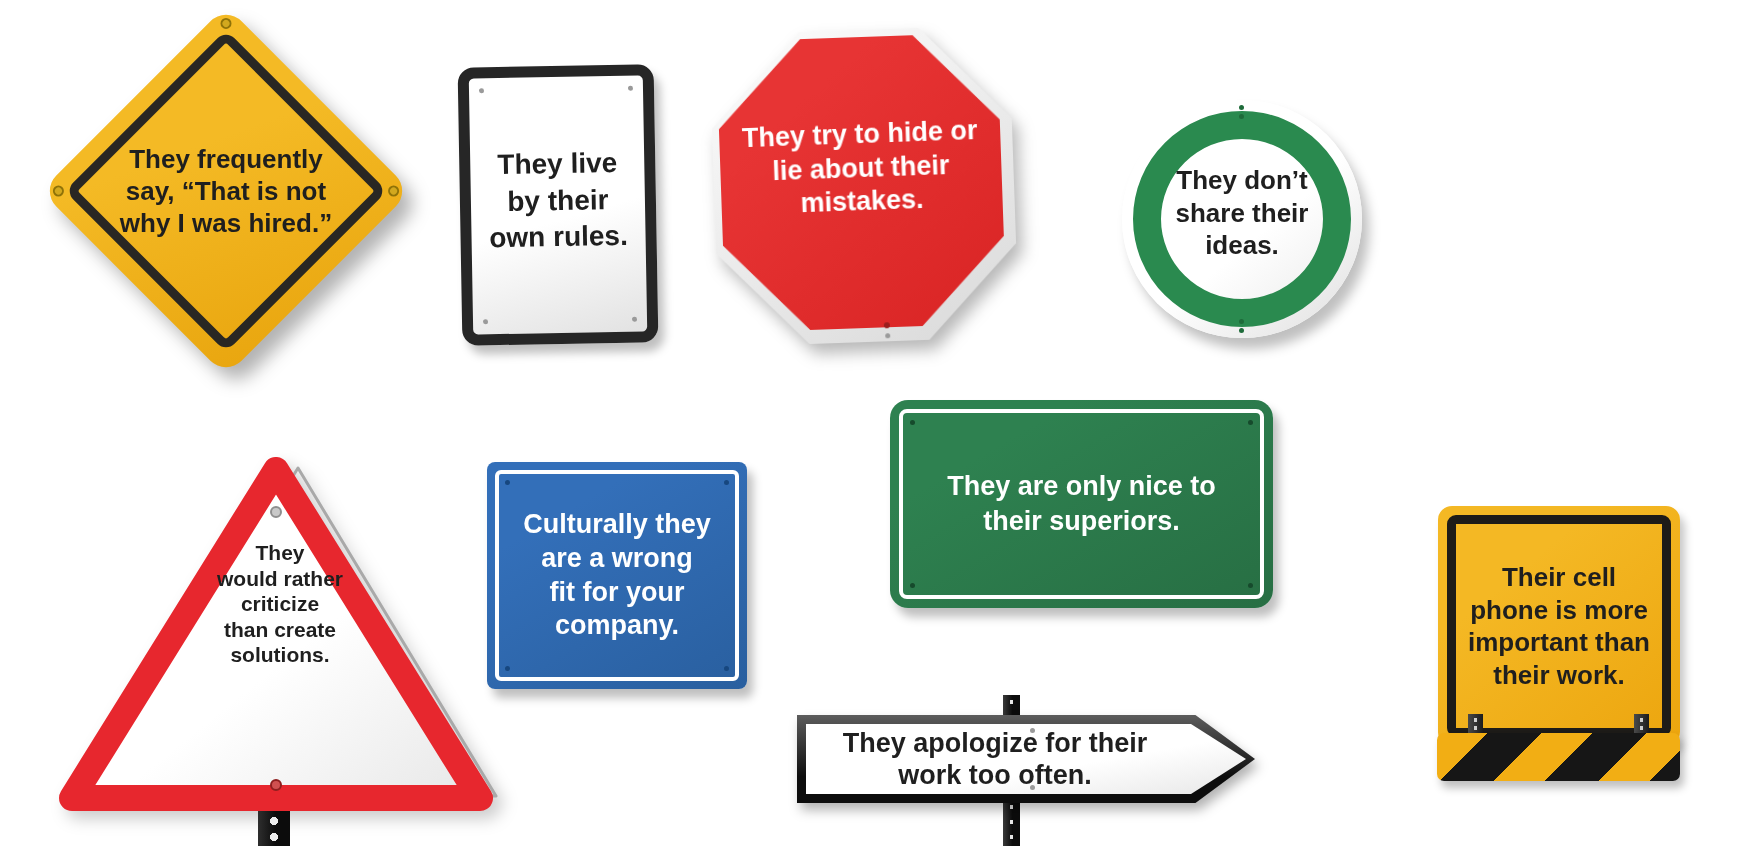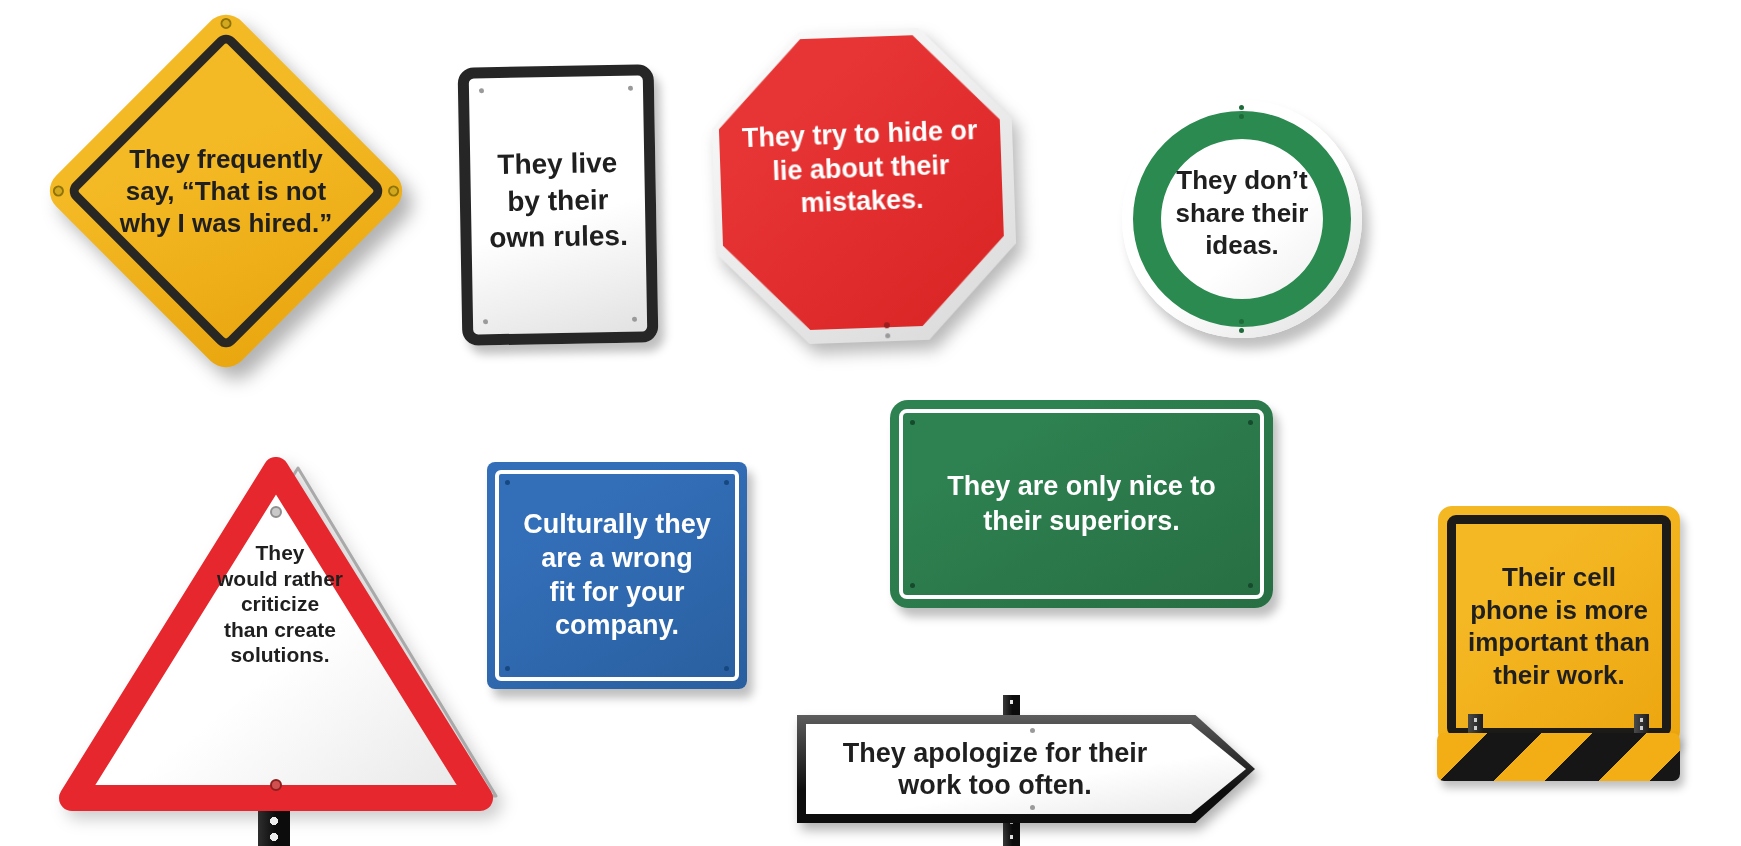--- a/index.html
+++ b/index.html
@@ -105,21 +105,21 @@
   .dot-green{width:5px;height:5px;background:#164a2c;}
   .sign-green .c1{left:20px;top:20px;} .sign-green .c2{right:20px;top:20px;}
   .sign-green .c3{left:20px;bottom:20px;} .sign-green .c4{right:20px;bottom:20px;}
 
   
   .post-arrow{position:absolute; left:1003px; top:695px; width:17px; height:151px;
     background-image:
       radial-gradient(circle 2px at 50% 7px, #e6e6e6 98%, transparent),
       linear-gradient(90deg,#3a3a3a,#0c0c0c 55%);
     background-size:17px 15px, 17px 151px; background-repeat:repeat-y, no-repeat;}
-  .arrow-wrap{position:absolute; left:797px; top:715px; width:458px; height:108px;
+  .arrow-wrap{position:absolute; left:797px; top:715px; width:458px; height:88px;
     filter:drop-shadow(4px 7px 6px rgba(0,0,0,.30));}
   .arrow-black{position:absolute; inset:0; background:linear-gradient(#5c5c5c,#0d0d0d 70%);
     clip-path:polygon(0 0, 87% 0, 100% 50%, 87% 100%, 0 100%);}
   .arrow-white{position:absolute; inset:9px; background:linear-gradient(170deg,#ffffff 60%,#e7e7e7);
     clip-path:polygon(0 0, 87.5% 0, 100% 50%, 87.5% 100%, 0 100%);}
   .arrow-text{position:absolute; inset:0; padding-right:62px; box-sizing:border-box;
     display:flex; align-items:center; justify-content:center; font-size:27px; line-height:1.2;}
   .arrow-screw-t{left:233px;top:13px;width:5px;height:5px;background:#9a9a9a;}
   .arrow-screw-b{left:233px;bottom:13px;width:5px;height:5px;background:#9a9a9a;}
 

